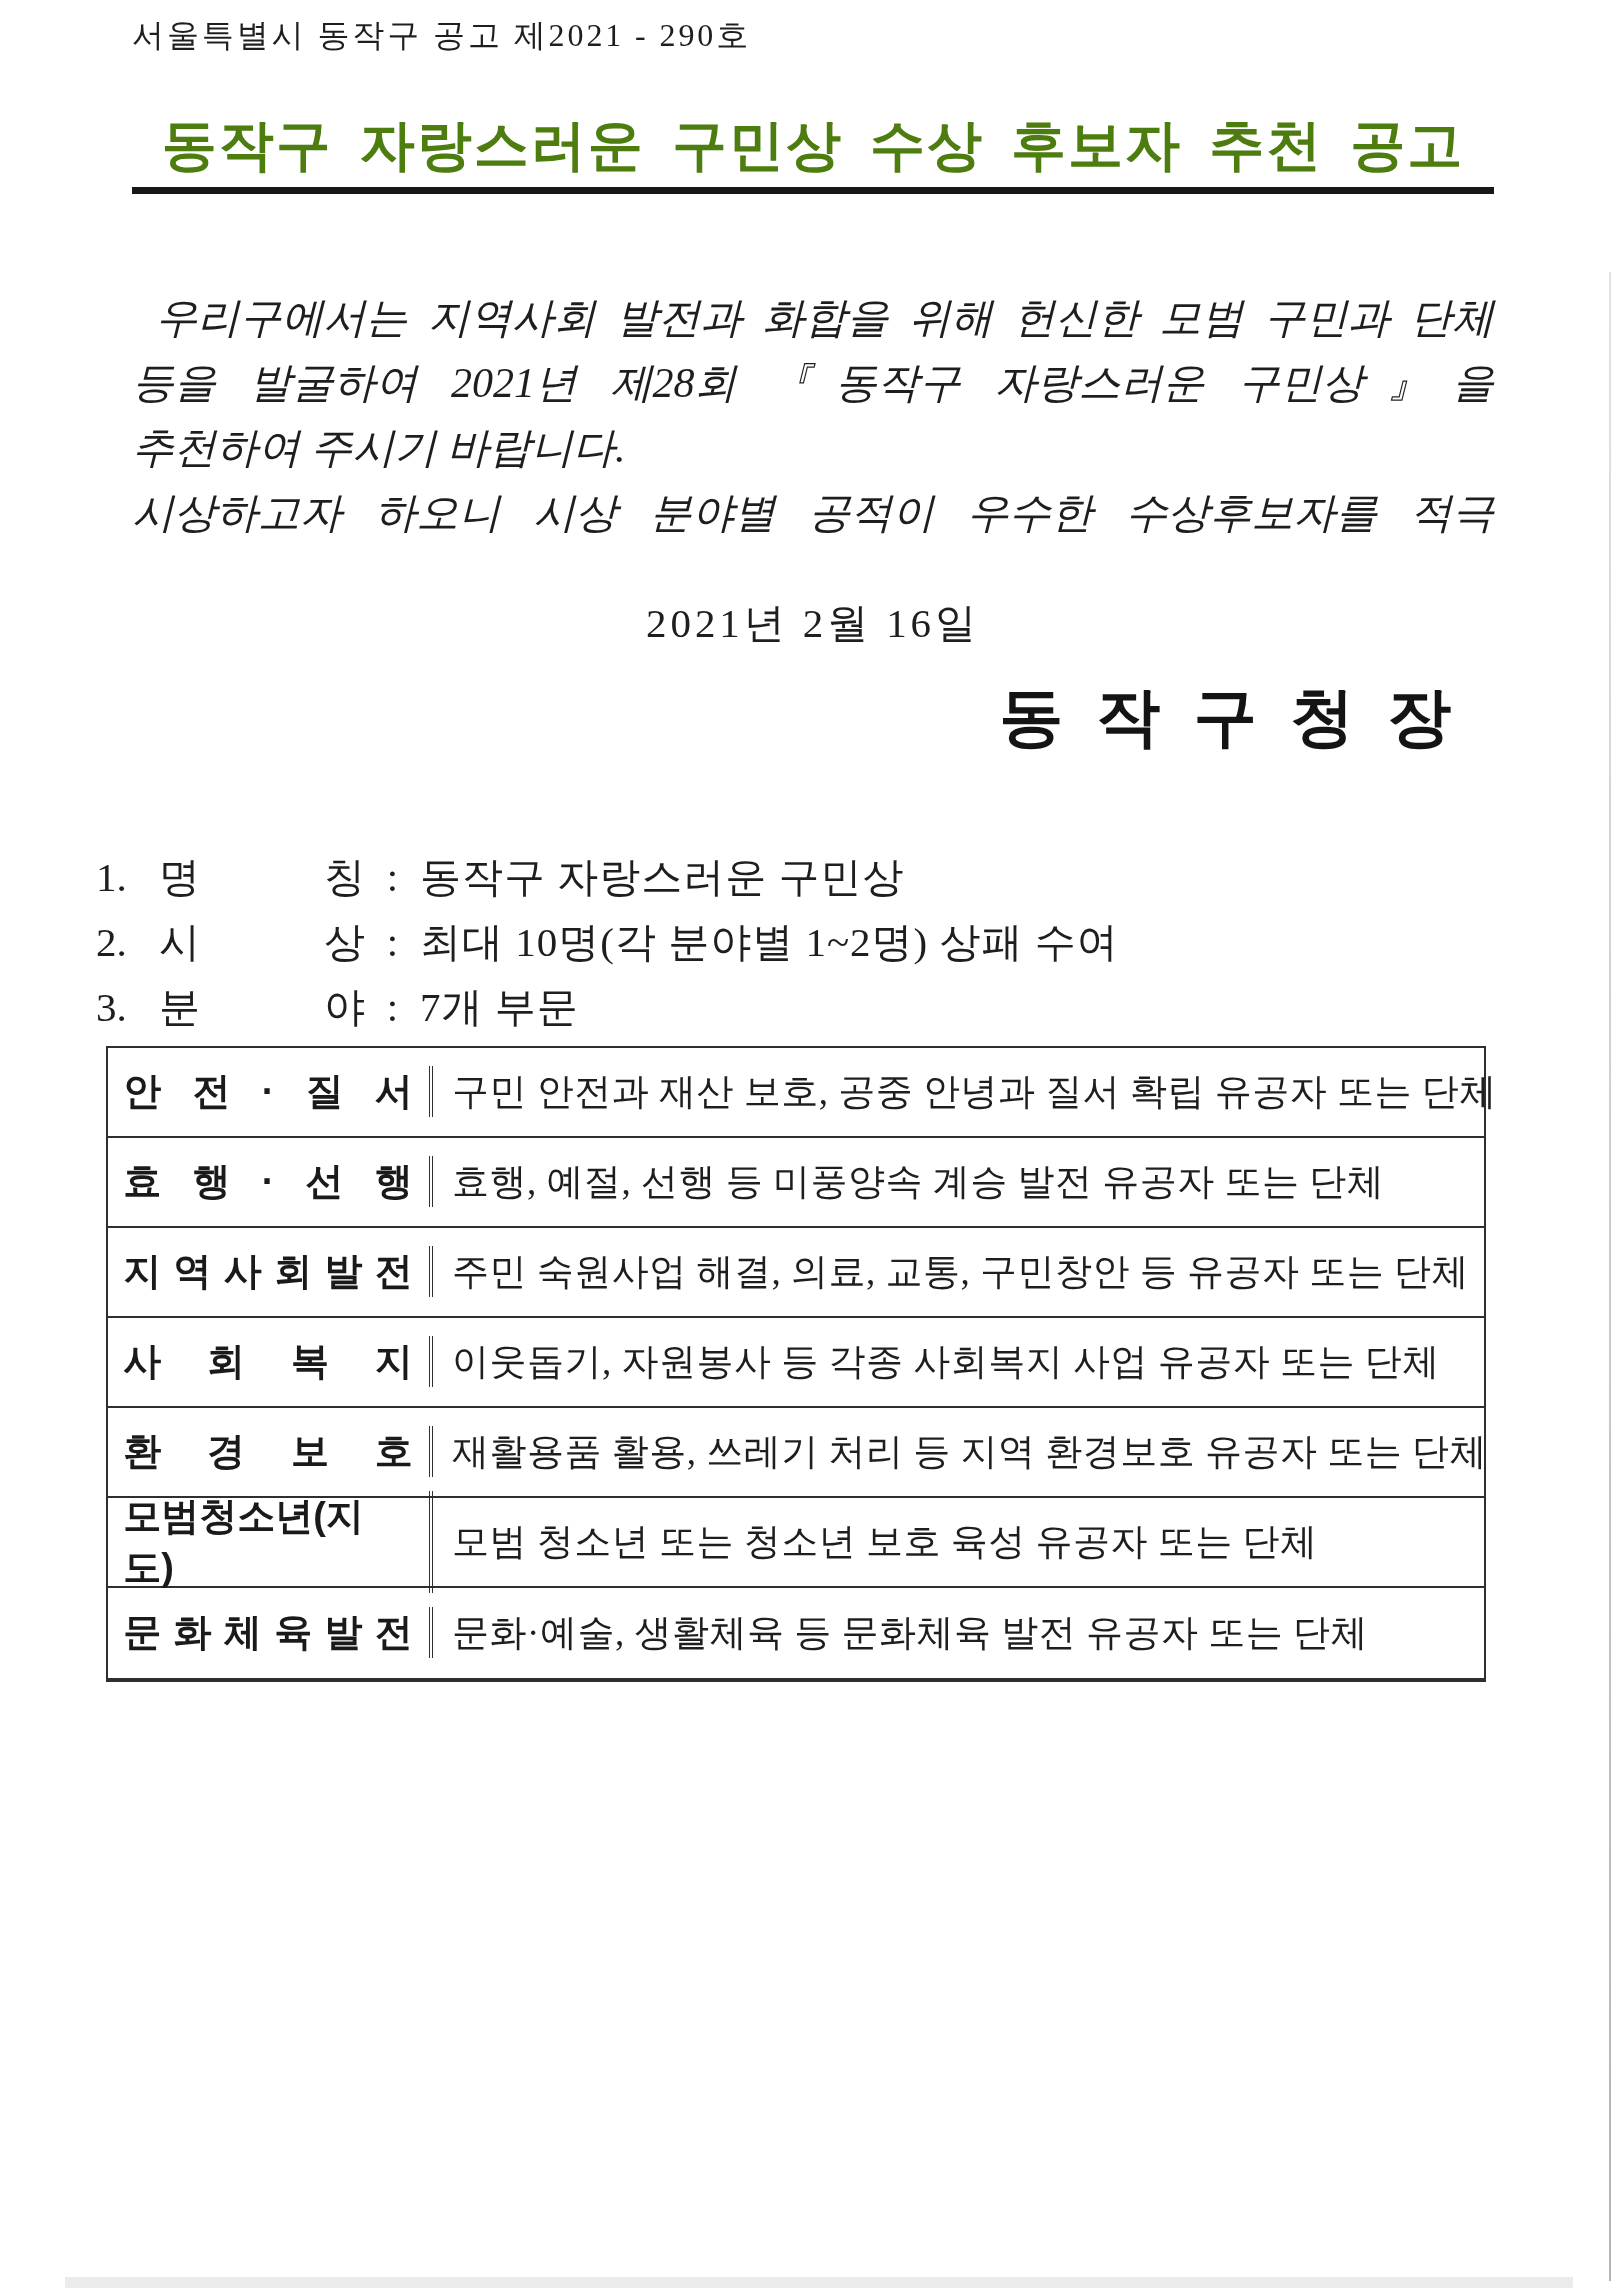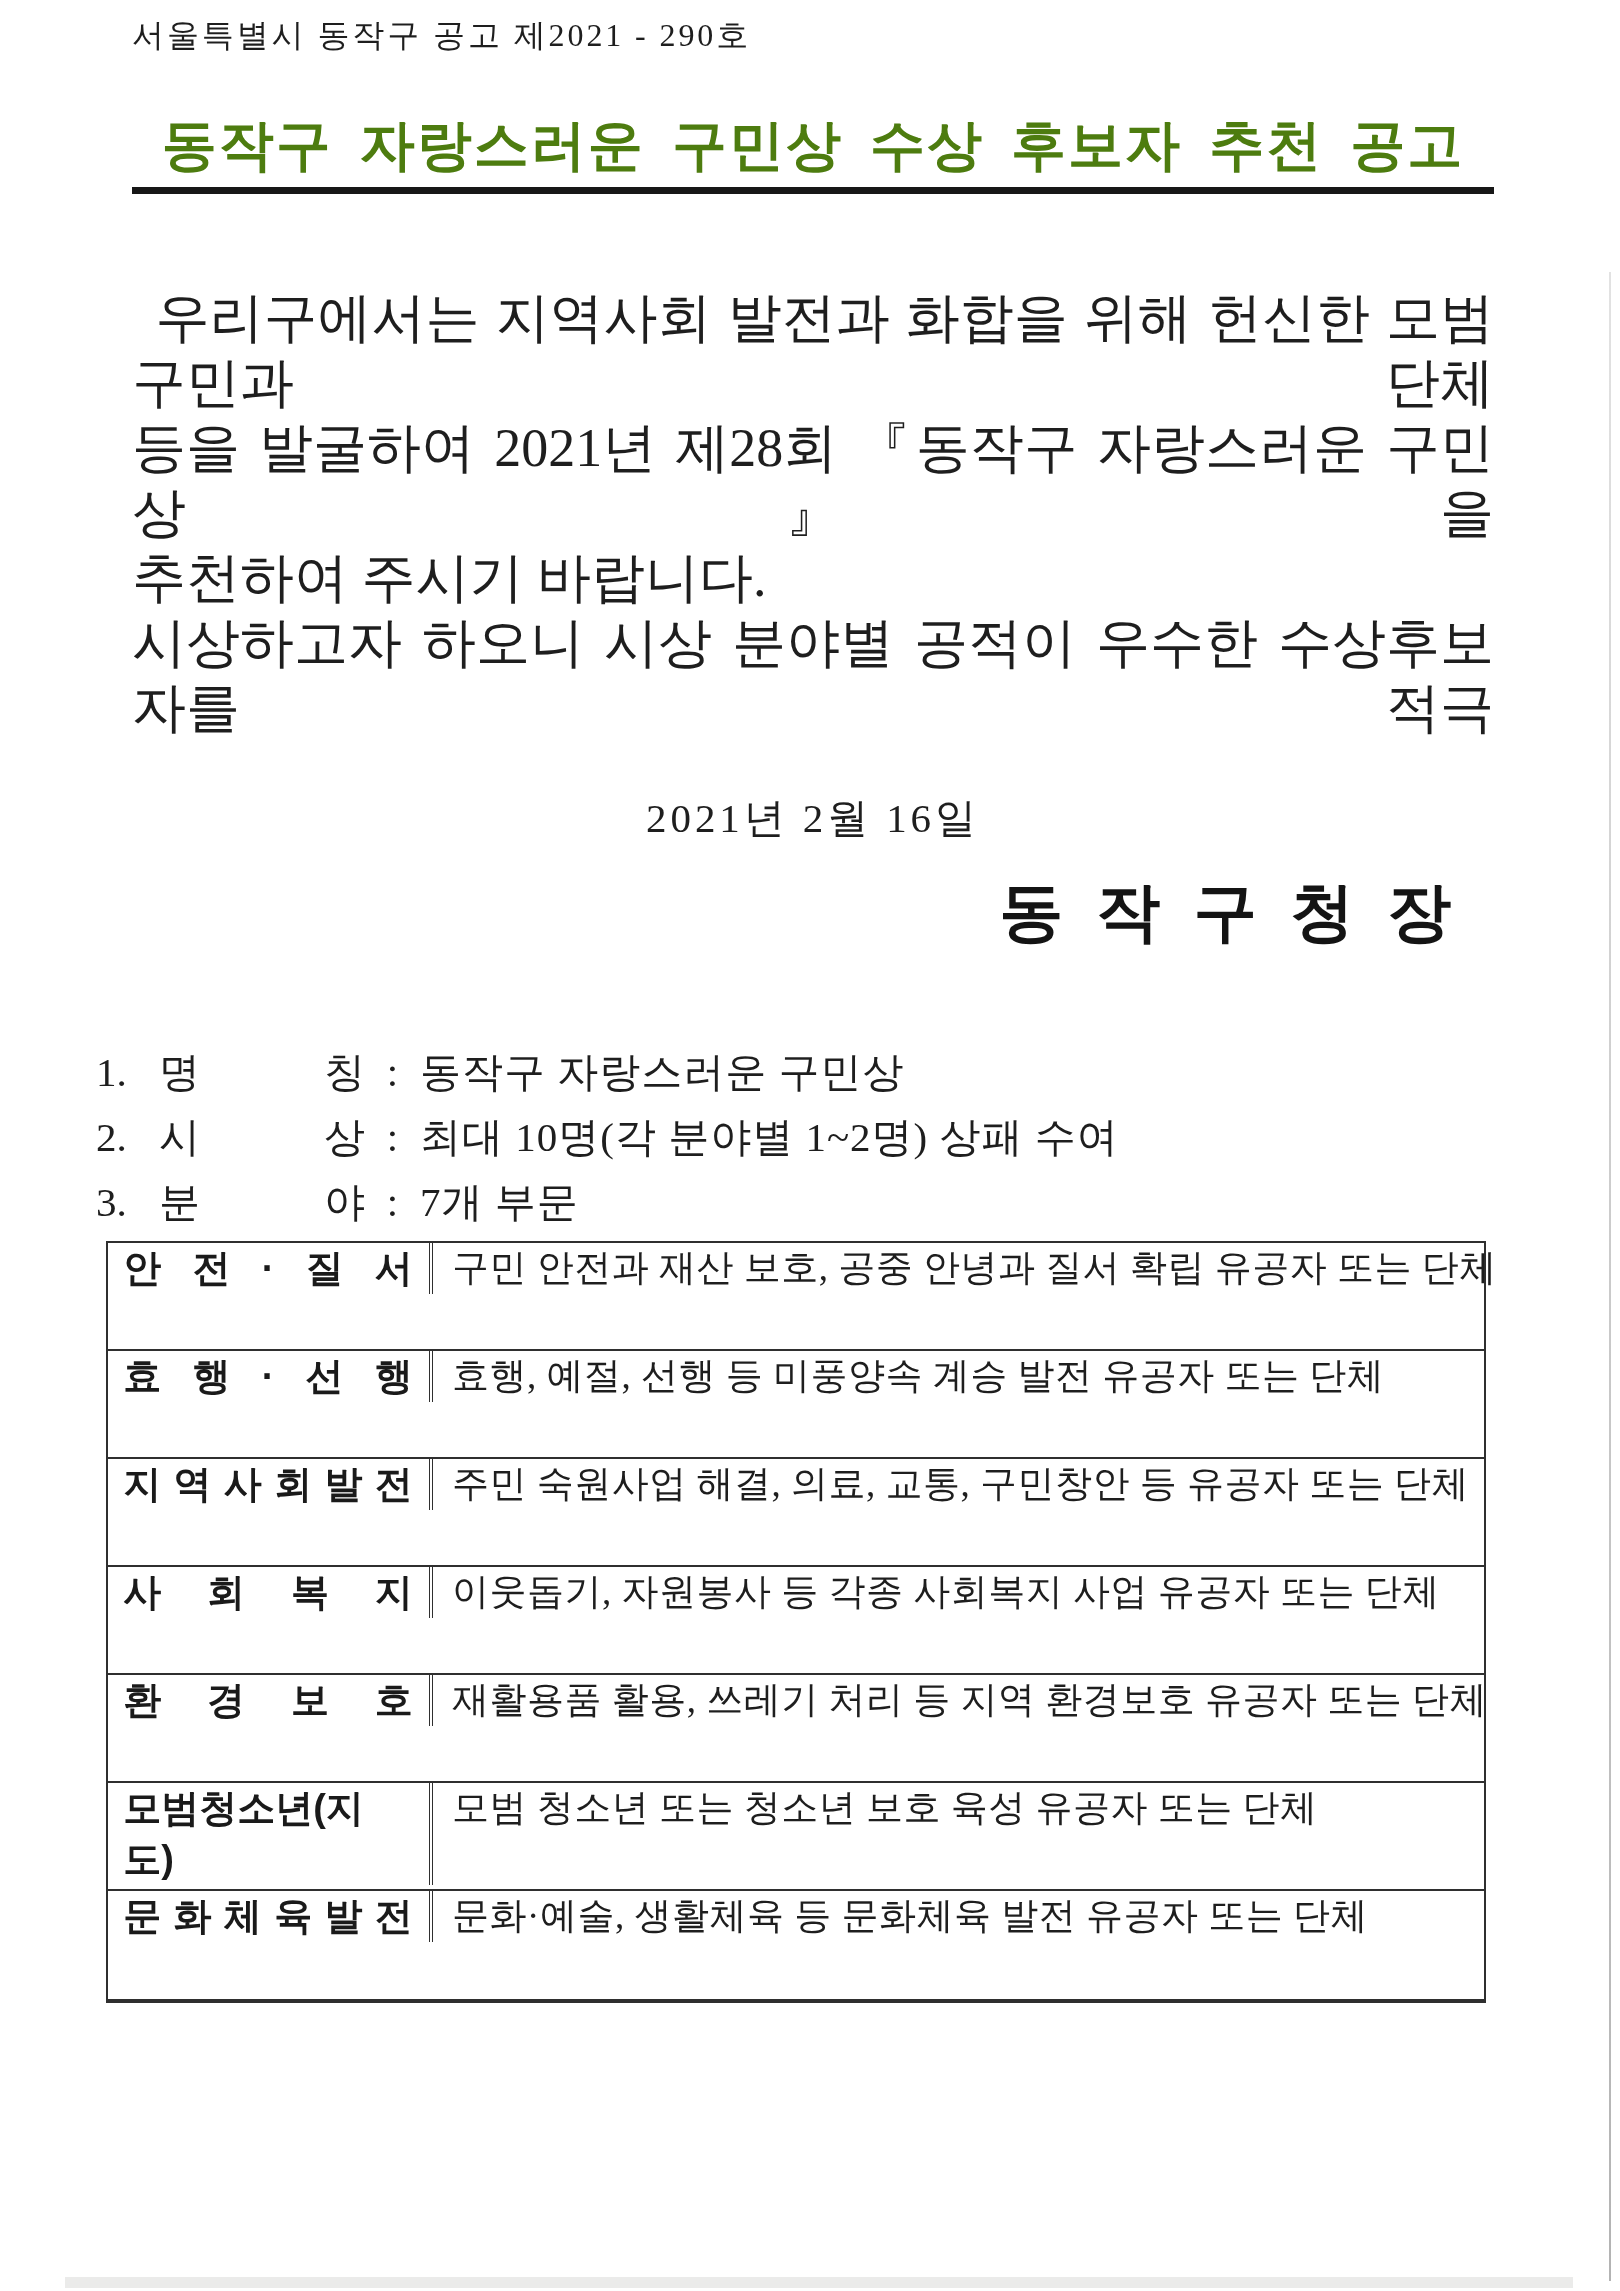--- a/index.html
+++ b/index.html
@@ -40,22 +40,23 @@
     word-spacing: 9.8px;
     text-align: center;
     white-space: nowrap;
     color: #4d7c0f;
     border-bottom: 7.8px solid #171717;
     padding-bottom: 9.8px;
   }
 
   .body-par {
     margin-top: 92px;
-    font-size: 54px;
+    font-size: 42px;
     line-height: 65px;
+    font-style: italic;
   }
   .par-line { text-align: justify; text-align-last: justify; }
   .par-line.first { text-indent: 23.5px; }
   .par-line.last { text-align-last: left; }
 
   .doc-date {
     margin-top: 55px;
     font-size: 41px;
     line-height: 45px;
     letter-spacing: 3.9px;
@@ -90,22 +91,22 @@
 
   .award-table {
     margin: 5.9px 0 0 -26.5px;
     width: 1380px;
     border: 2.9px solid #2f2f2f;
     border-bottom-width: 4.9px;
     background: #ffffff;
   }
   .t-row {
     display: flex;
-    align-items: flex-start;
-    height: 108px;
+    align-items: center;
+    height: 90px;
     border-bottom: 2.9px solid #2f2f2f;
   }
   .t-row:last-child { border-bottom: none; }
   .t-cat {
     flex: 0 0 325px;
     border-right: 4.9px double #2f2f2f;
     display: flex;
     align-items: center;
   }
   .t-cat > span {

